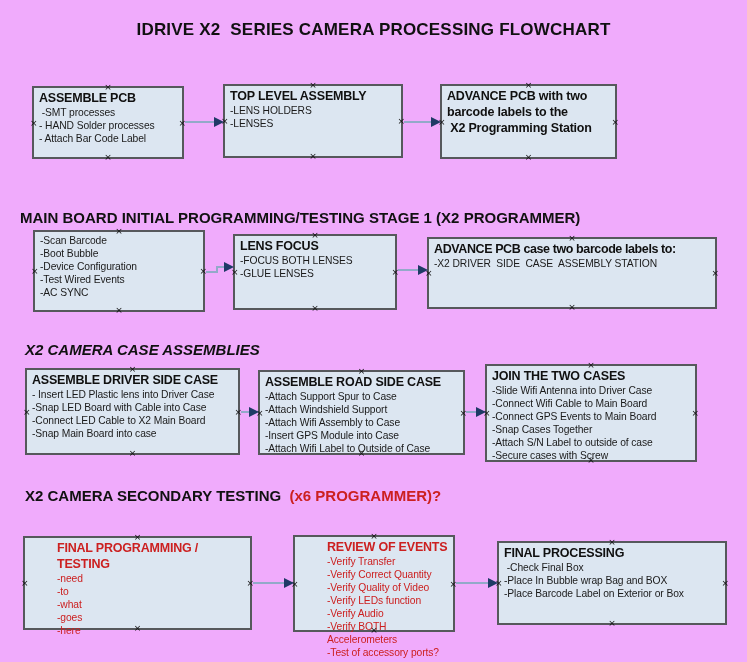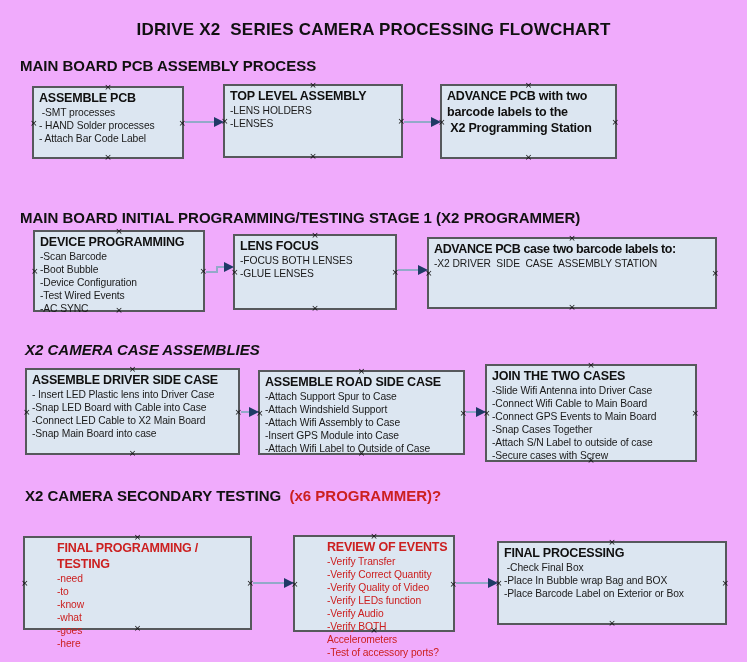--- a/index.html
+++ b/index.html
@@ -38,21 +38,20 @@
   .anchor.r{right:-4px;top:50%;transform:translateY(-50%);}
   svg.overlay{position:absolute;left:0;top:0;pointer-events:none;}
 </style>
 </head>
 <body>
 
 <div class="page">
 
   <div class="main-title">IDRIVE X2  SERIES CAMERA PROCESSING FLOWCHART</div>
 
-  <div class="sec-heading" style="left:20px;top:57px;"><span>MAIN BOARD PCB ASSEMBLY PROCESS</span></div>
   <div class="sec-heading" style="left:20px;top:209px;"><span>MAIN BOARD INITIAL PROGRAMMING/TESTING STAGE 1 (X2 PROGRAMMER)</span></div>
   <div class="sec-heading" style="left:25px;top:341px;font-style:italic;"><span>X2 CAMERA CASE ASSEMBLIES</span></div>
   <div class="sec-heading" style="left:25px;top:487px;"><span>X2 CAMERA SECONDARY TESTING </span><span class="red-part"> (x6 PROGRAMMER)?</span></div>
 
   <div class="fbox" style="left:32px;top:86px;width:152px;height:73px;">
     <div class="btitle">ASSEMBLE PCB</div>
     <div class="bitems">
         <div class="item"> -SMT processes</div>
         <div class="item">- HAND Solder processes</div>
         <div class="item">- Attach Bar Code Label</div>
@@ -78,21 +77,20 @@
 barcode labels to the
  X2 Programming Station</div>
     <div class="bitems"></div>
   <span class="anchor t">×</span>
       <span class="anchor b">×</span>
       <span class="anchor l">×</span>
       <span class="anchor r">×</span>
     </div>
 
   <div class="fbox" style="left:33px;top:230px;width:172px;height:82px;">
-    <div class="btitle">DEVICE PROGRAMMING</div>
     <div class="bitems">
         <div class="item">-Scan Barcode</div>
         <div class="item">-Boot Bubble</div>
         <div class="item">-Device Configuration</div>
         <div class="item">-Test Wired Events</div>
         <div class="item">-AC SYNC</div>
       </div>
   <span class="anchor t">×</span>
       <span class="anchor b">×</span>
       <span class="anchor l">×</span>
@@ -161,21 +159,20 @@
       <span class="anchor b">×</span>
       <span class="anchor l">×</span>
       <span class="anchor r">×</span>
     </div>
 
   <div class="fbox red" style="left:23px;top:536px;width:229px;height:94px;">
     <div class="btitle">FINAL PROGRAMMING / TESTING</div>
     <div class="bitems">
         <div class="item">-need</div>
         <div class="item">-to</div>
-        <div class="item">-know</div>
         <div class="item">-what</div>
         <div class="item">-goes</div>
         <div class="item">-here</div>
       </div>
   <span class="anchor t">×</span>
       <span class="anchor b">×</span>
       <span class="anchor l">×</span>
       <span class="anchor r">×</span>
     </div>
   <div class="fbox red" style="left:293px;top:535px;width:162px;height:97px;">

